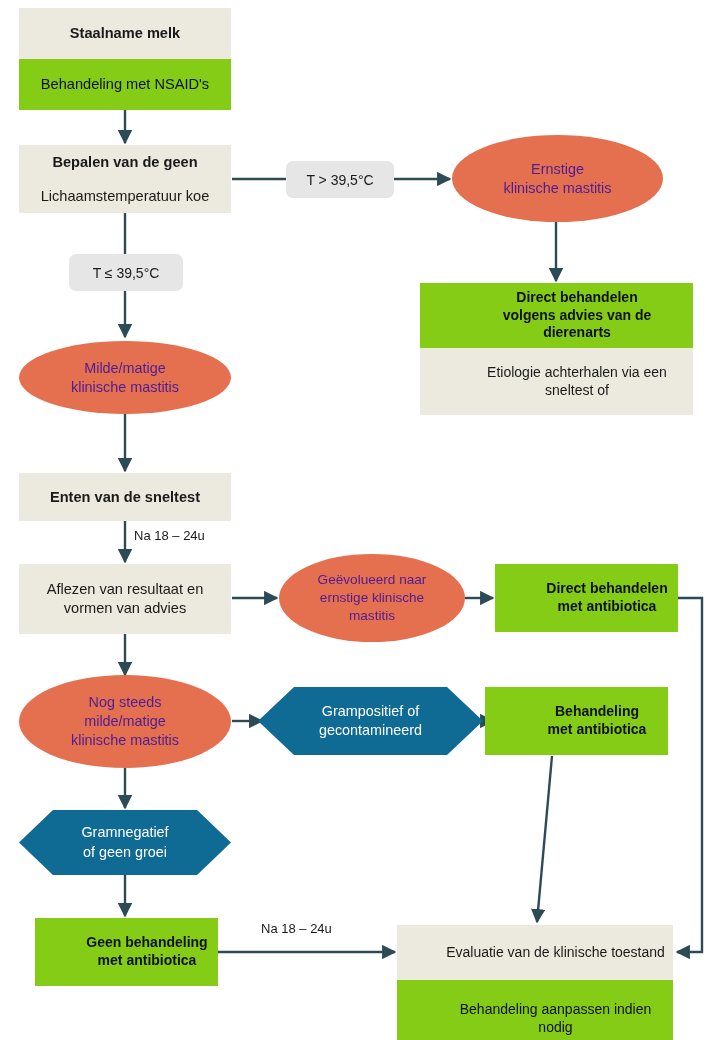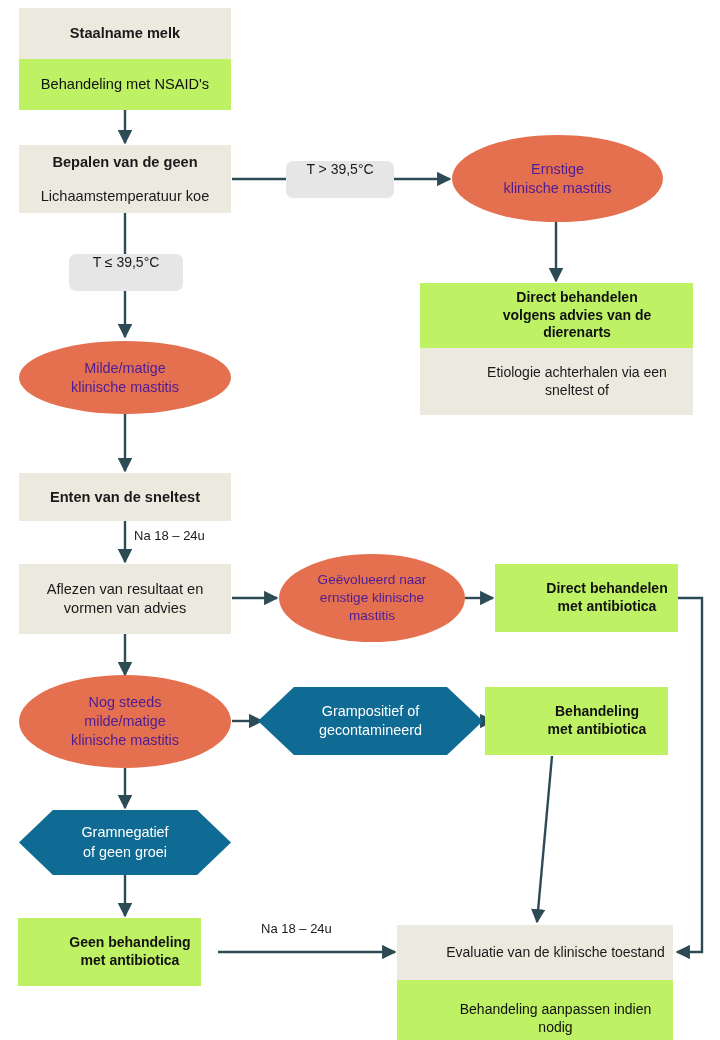--- a/index.html
+++ b/index.html
@@ -38,21 +38,21 @@
     flex: 1 1 auto;
     display: flex;
     align-items: center;
     justify-content: center;
     text-align: center;
     padding: 2px 7px;
     box-sizing: border-box;
     line-height: 1.28;
   }
   .cream { background: #ece9df; color: #1a1a1a; }
-  .teal  { background: #bef264; color: #111111; }
+  .teal  { background: #84cc16; color: #111111; }
   .bold  { font-weight: bold; }
   .f15 { font-size: 14.6px; }
   .f14 { font-size: 14px; padding-left: 48px; }
 
   .ellipse {
     position: absolute;
     z-index: 2;
     border-radius: 50%;
     background: #e5704f;
     color: #4c1d95;
@@ -83,21 +83,21 @@
   }
 
   .chip {
     position: absolute;
     z-index: 3;
     background: #e6e6e6;
     border-radius: 7px;
     color: #1a1a1a;
     font-size: 14px;
     display: flex;
-    align-items: flex-start;
+    align-items: center;
     justify-content: center;
     box-sizing: border-box;
   }
 
   .edge-label {
     position: absolute;
     z-index: 3;
     background: #ffffff;
     color: #1a1a1a;
     font-size: 13px;
@@ -256,21 +256,21 @@
     </div>
   </div>
 
   <div class="hex" style="left:19px; top:810px; width:212px; height:65px;">
     <div>
       <div>Gramnegatief</div>
       <div>of geen groei</div>
     </div>
   </div>
 
-  <div class="node" style="left:18px; top:918px; width:183px; height:68px;">
+  <div class="node" style="left:35px; top:918px; width:183px; height:68px;">
     <div class="cell teal bold f14">
       <div>
         <div>Geen behandeling</div>
         <div>met antibiotica</div>
       </div>
     </div>
   </div>
 
   <div class="edge-label" style="left:258px; top:921px;">
     <span>Na 18 – 24u</span>

